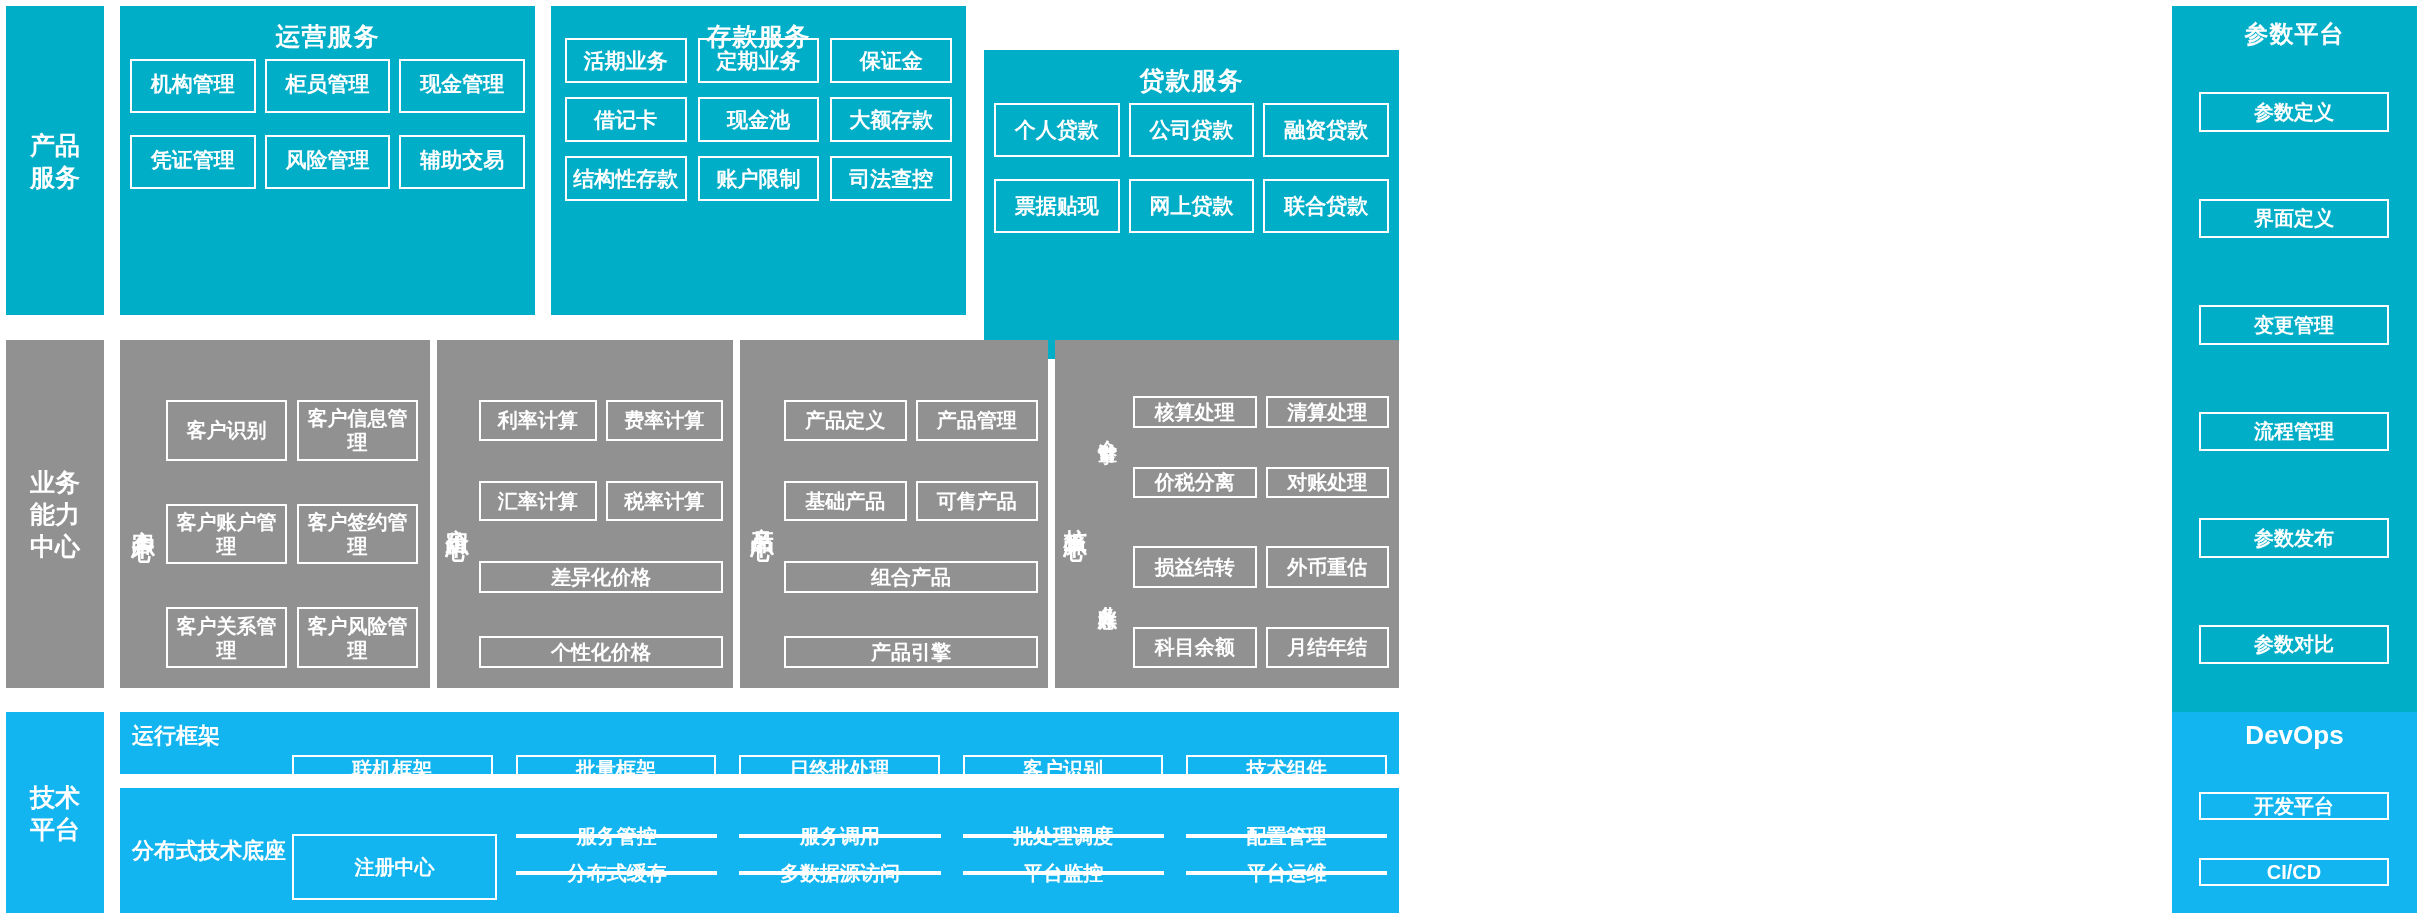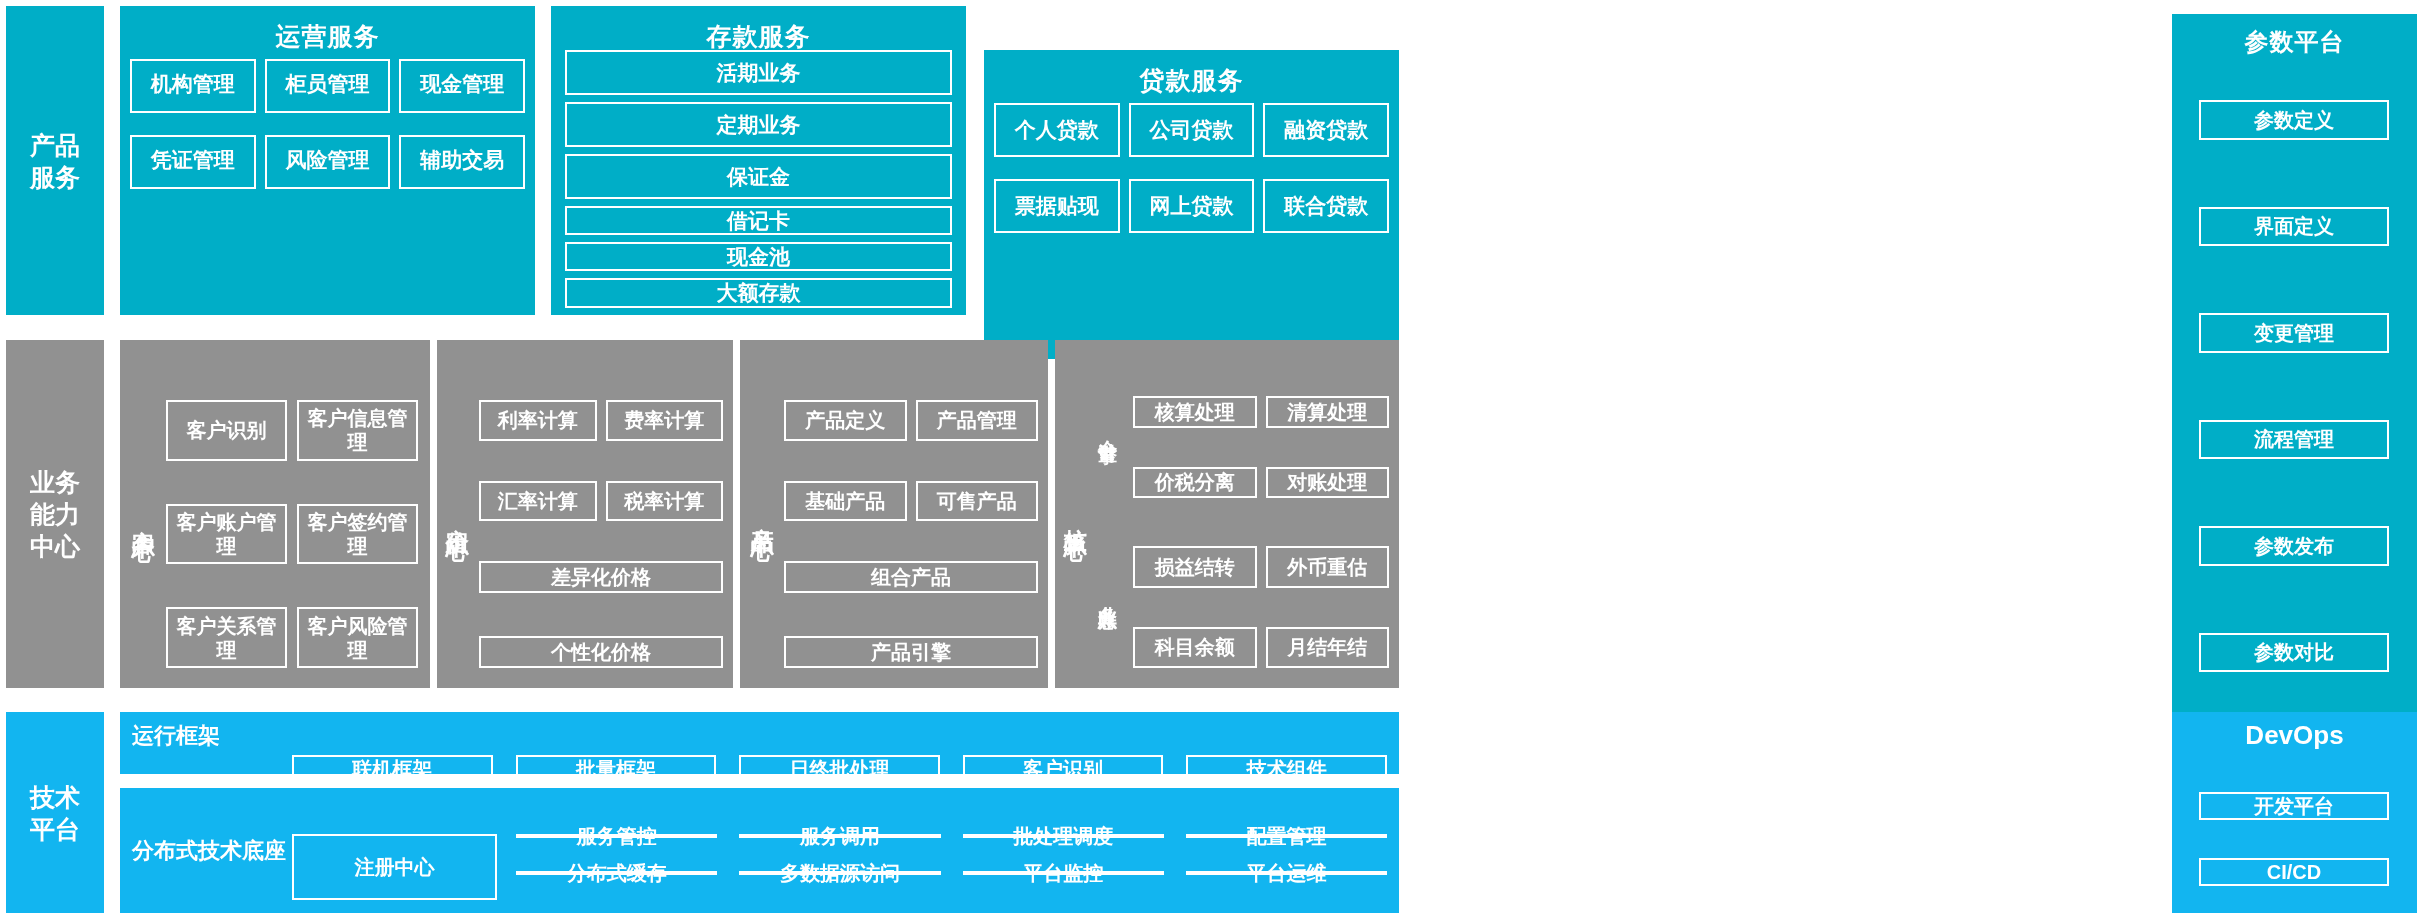--- a/index.html
+++ b/index.html
@@ -64,21 +64,21 @@
       <div class="cell">柜员管理</div>
       <div class="cell">现金管理</div>
       <div class="cell">凭证管理</div>
       <div class="cell">风险管理</div>
       <div class="cell">辅助交易</div>
     </div>
   </div>
 
   <div class="band teal" style="left:551px;top:6px;width:415px;height:309px;">
     <div class="group-title" style="position:absolute;left:0;top:14px;width:100%;">存款服务</div>
-    <div class="grid" style="left:14px;top:44px;width:387px;height:250px;grid-template-columns:repeat(1,1fr);grid-template-rows:repeat(3,45px);gap:7px 11px;align-content:start;">
+    <div class="grid" style="left:14px;top:32px;width:387px;height:250px;grid-template-columns:repeat(3,1fr);grid-template-rows:repeat(3,45px);gap:14px 11px;align-content:start;">
       <div class="cell">活期业务</div>
       <div class="cell">定期业务</div>
       <div class="cell">保证金</div>
       <div class="cell">借记卡</div>
       <div class="cell">现金池</div>
       <div class="cell">大额存款</div>
       <div class="cell">结构性存款</div>
       <div class="cell">账户限制</div>
       <div class="cell">司法查控</div>
     </div>
@@ -188,21 +188,21 @@
       <div class="cell small">服务调用</div>
       <div class="cell small">批处理调度</div>
       <div class="cell small">配置管理</div>
       <div class="cell small">分布式缓存</div>
       <div class="cell small">多数据源访问</div>
       <div class="cell small">平台监控</div>
       <div class="cell small">平台运维</div>
     </div>
   </div>
 
-  <div class="band teal" style="left:2172px;top:14px;width:245px;height:809px;padding-left:12px;">
+  <div class="band teal" style="left:2172px;top:6px;width:245px;height:809px;padding-left:12px;">
     <div class="group-title" style="position:absolute;left:0;top:12px;width:100%;font-size:24px;">参数平台</div>
     <div class="grid" style="left:27px;top:54px;width:190px;height:604px;grid-template-columns:1fr;grid-template-rows:repeat(6,1fr);gap:35px;">
       <div class="cell small">参数定义</div>
       <div class="cell small">界面定义</div>
       <div class="cell small">变更管理</div>
       <div class="cell small">流程管理</div>
       <div class="cell small">参数发布</div>
       <div class="cell small">参数对比</div>
     </div>
   </div>

